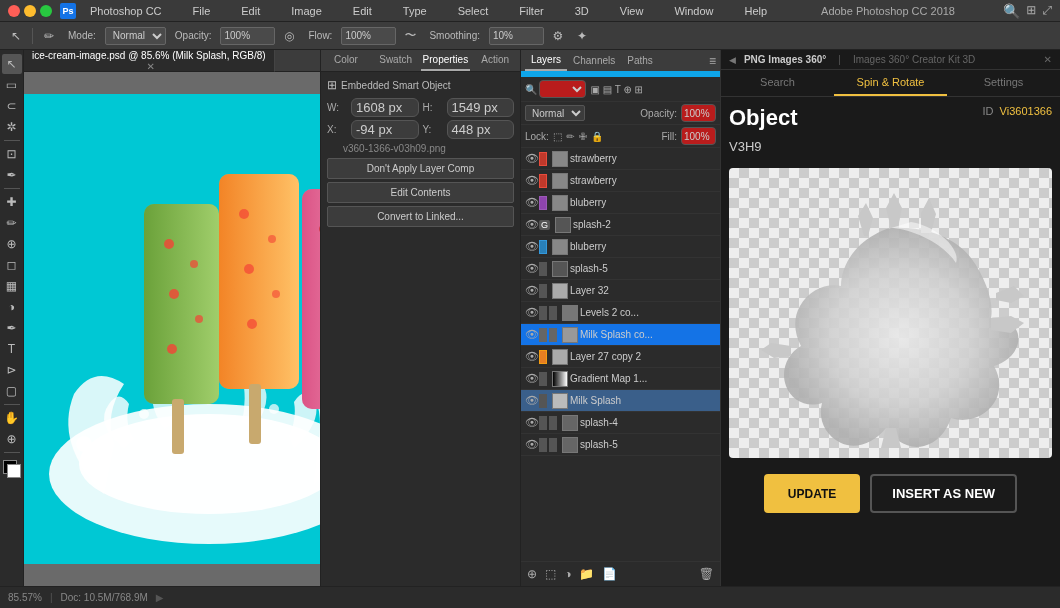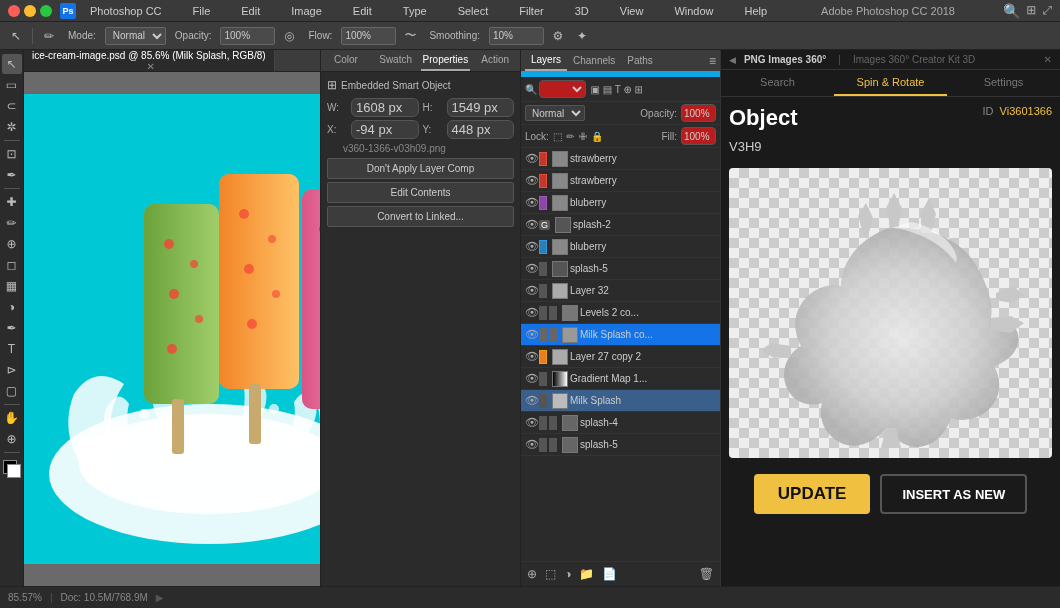--- a/index.html
+++ b/index.html
@@ -85,21 +85,21 @@
     .png-tab { flex: 1; text-align: center; padding: 6px 4px; font-size: 11px; color: #777; cursor: pointer; }
     .png-tab.active { color: #f0c040; border-bottom: 2px solid #f0c040; }
     .png-content { flex: 1; padding: 8px; display: flex; flex-direction: column; gap: 8px; overflow-y: auto; }
     .object-header { display: flex; align-items: flex-start; justify-content: space-between; }
     .object-title { font-size: 22px; color: #fff; font-weight: bold; }
     .object-subtitle { font-size: 13px; color: #ccc; margin-bottom: 6px; }
     .object-preview { width: 100%; height: 290px; background: 
       repeating-conic-gradient(#ccc 0% 25%, #eee 0% 50%) 0 0 / 20px 20px;
       border-radius: 4px; display: flex; align-items: center; justify-content: center; overflow: hidden; position: relative; }
     .object-actions { display: flex; gap: 10px; padding: 8px 0; justify-content: center; }
-    .btn-update { background: #f0c040; color: #111; border: none; padding: 10px 24px; font-size: 17px; font-weight: bold; border-radius: 4px; cursor: pointer; }
+    .btn-update { background: #f0c040; color: #111; border: none; padding: 10px 24px; font-size: 12px; font-weight: bold; border-radius: 4px; cursor: pointer; }
     .btn-insert { background: transparent; color: #fff; border: 2px solid #555; padding: 10px 20px; font-size: 13px; font-weight: bold; border-radius: 4px; cursor: pointer; }
 
     
     .status-bar { height: 22px; background: #2b2b2b; border-top: 1px solid #222; display: flex; align-items: center; padding: 0 8px; font-size: 10px; color: #888; gap: 8px; }
 
     
     ::-webkit-scrollbar { width: 6px; height: 6px; }
     ::-webkit-scrollbar-track { background: #2b2b2b; }
     ::-webkit-scrollbar-thumb { background: #555; border-radius: 3px; }
     .layer-extra { display: flex; align-items: center; gap: 1px; margin-right: 2px; }

